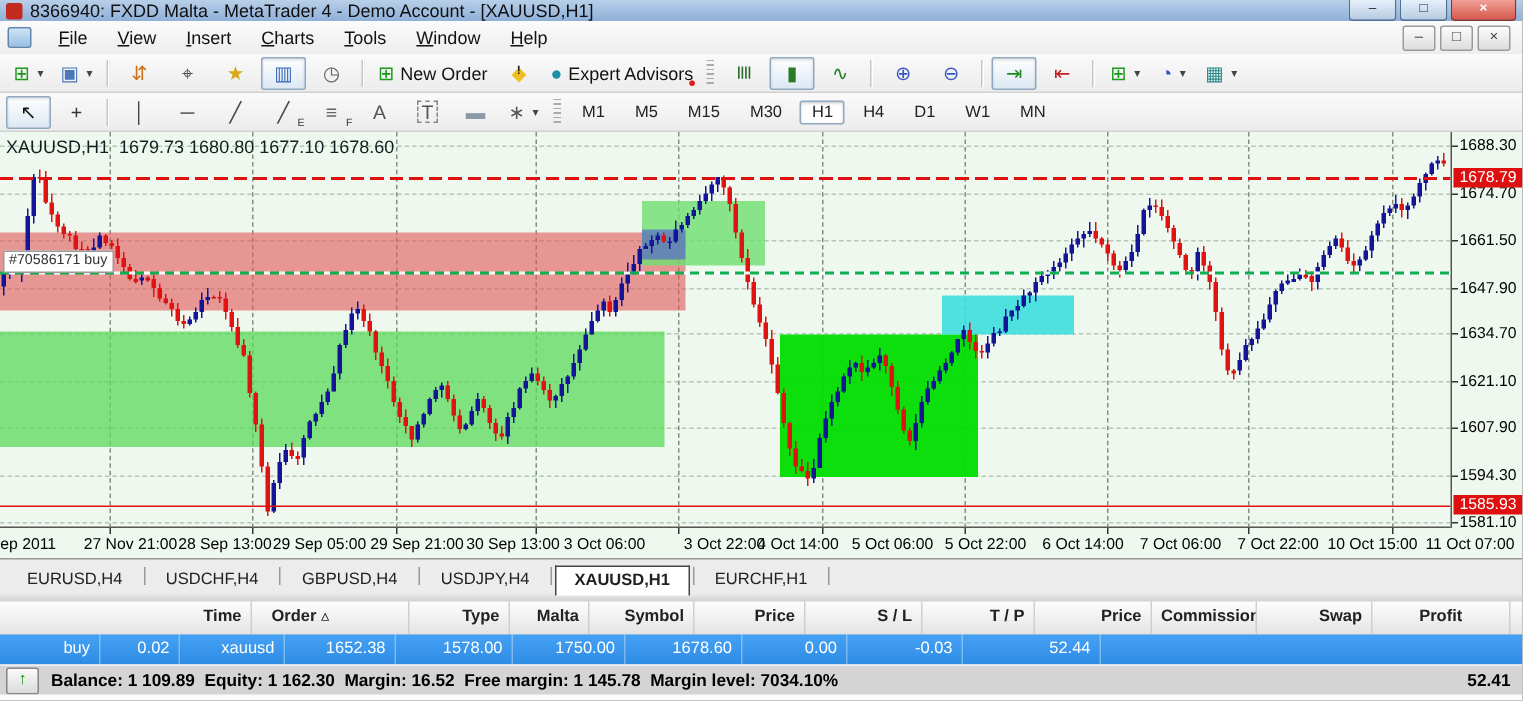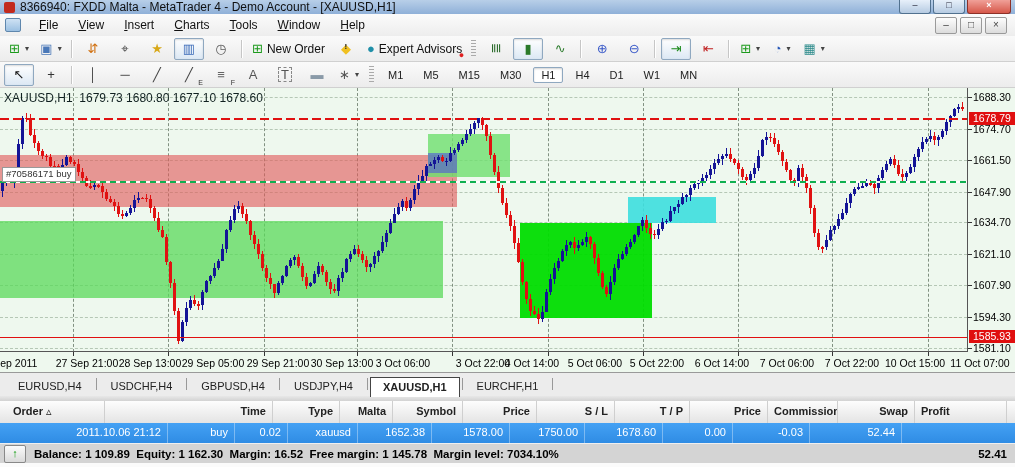--- a/index.html
+++ b/index.html
@@ -800,21 +800,21 @@
         <div class="ttick" style="left: 168px;"></div>
         <div class="ttick" style="left: 264px;"></div>
         <div class="ttick" style="left: 357px;"></div>
         <div class="ttick" style="left: 452px;"></div>
         <div class="ttick" style="left: 548px;"></div>
         <div class="ttick" style="left: 643px;"></div>
         <div class="ttick" style="left: 738px;"></div>
         <div class="ttick" style="left: 832px;"></div>
         <div class="ttick" style="left: 928px;"></div>
         <div class="timelab" style="left: 8px;">27 Sep 2011</div>
-        <div class="timelab" style="left: 87px;">27 Sep 21:00</div>
+        <div class="timelab" style="left: 87px;">27 Nov 21:00</div>
         <div class="timelab" style="left: 150px;">28 Sep 13:00</div>
         <div class="timelab" style="left: 213px;">29 Sep 05:00</div>
         <div class="timelab" style="left: 278px;">29 Sep 21:00</div>
         <div class="timelab" style="left: 342px;">30 Sep 13:00</div>
         <div class="timelab" style="left: 403px;">3 Oct 06:00</div>
         <div class="timelab" style="left: 483px;">3 Oct 22:00</div>
         <div class="timelab" style="left: 532px;">4 Oct 14:00</div>
         <div class="timelab" style="left: 595px;">5 Oct 06:00</div>
         <div class="timelab" style="left: 657px;">5 Oct 22:00</div>
         <div class="timelab" style="left: 722px;">6 Oct 14:00</div>
@@ -836,35 +836,34 @@
       <div class="tabsep"></div>
       <div class="tab active">XAUUSD,H1</div>
       <div class="tabsep"></div>
       <div class="tab">EURCHF,H1</div>
       <div class="tabsep"></div>
     </div>
 
   <div id="terminal">
     <div id="splitter"></div>
     <div id="thead">
+        <div class="hcell" style="width: 168px; text-align: right;">Time</div>
         <div class="hcell" style="width: 105px; text-align: left; padding-left: 13px;">Order  ▵</div>
-        <div class="hcell" style="width: 168px; text-align: right;">Time</div>
         <div class="hcell" style="width: 67px; text-align: right;">Type</div>
         <div class="hcell" style="width: 53px; text-align: right;">Malta</div>
         <div class="hcell" style="width: 70px; text-align: right;">Symbol</div>
         <div class="hcell" style="width: 74px; text-align: right;">Price</div>
         <div class="hcell" style="width: 78px; text-align: right;">S / L</div>
         <div class="hcell" style="width: 75px; text-align: right;">T / P</div>
         <div class="hcell" style="width: 78px; text-align: right;">Price</div>
         <div class="hcell" style="width: 70px; text-align: center;">Commission</div>
         <div class="hcell" style="width: 77px; text-align: right;">Swap</div>
-        <div class="hcell" style="width: 92px; text-align: left;">Profit</div>
+        <div class="hcell" style="width: 92px; text-align: center;">Profit</div>
       </div>
     <div id="trow">
-        <div class="rcell" style="width: 168px; text-align: right;">2011.10.06 21:12</div>
         <div class="rcell" style="width: 67px; text-align: right;">buy</div>
         <div class="rcell" style="width: 53px; text-align: right;">0.02</div>
         <div class="rcell" style="width: 70px; text-align: right;">xauusd</div>
         <div class="rcell" style="width: 74px; text-align: right;">1652.38</div>
         <div class="rcell" style="width: 78px; text-align: right;">1578.00</div>
         <div class="rcell" style="width: 75px; text-align: right;">1750.00</div>
         <div class="rcell" style="width: 78px; text-align: right;">1678.60</div>
         <div class="rcell" style="width: 70px; text-align: right;">0.00</div>
         <div class="rcell" style="width: 77px; text-align: right;">-0.03</div>
         <div class="rcell" style="width: 92px; text-align: right;">52.44</div>

